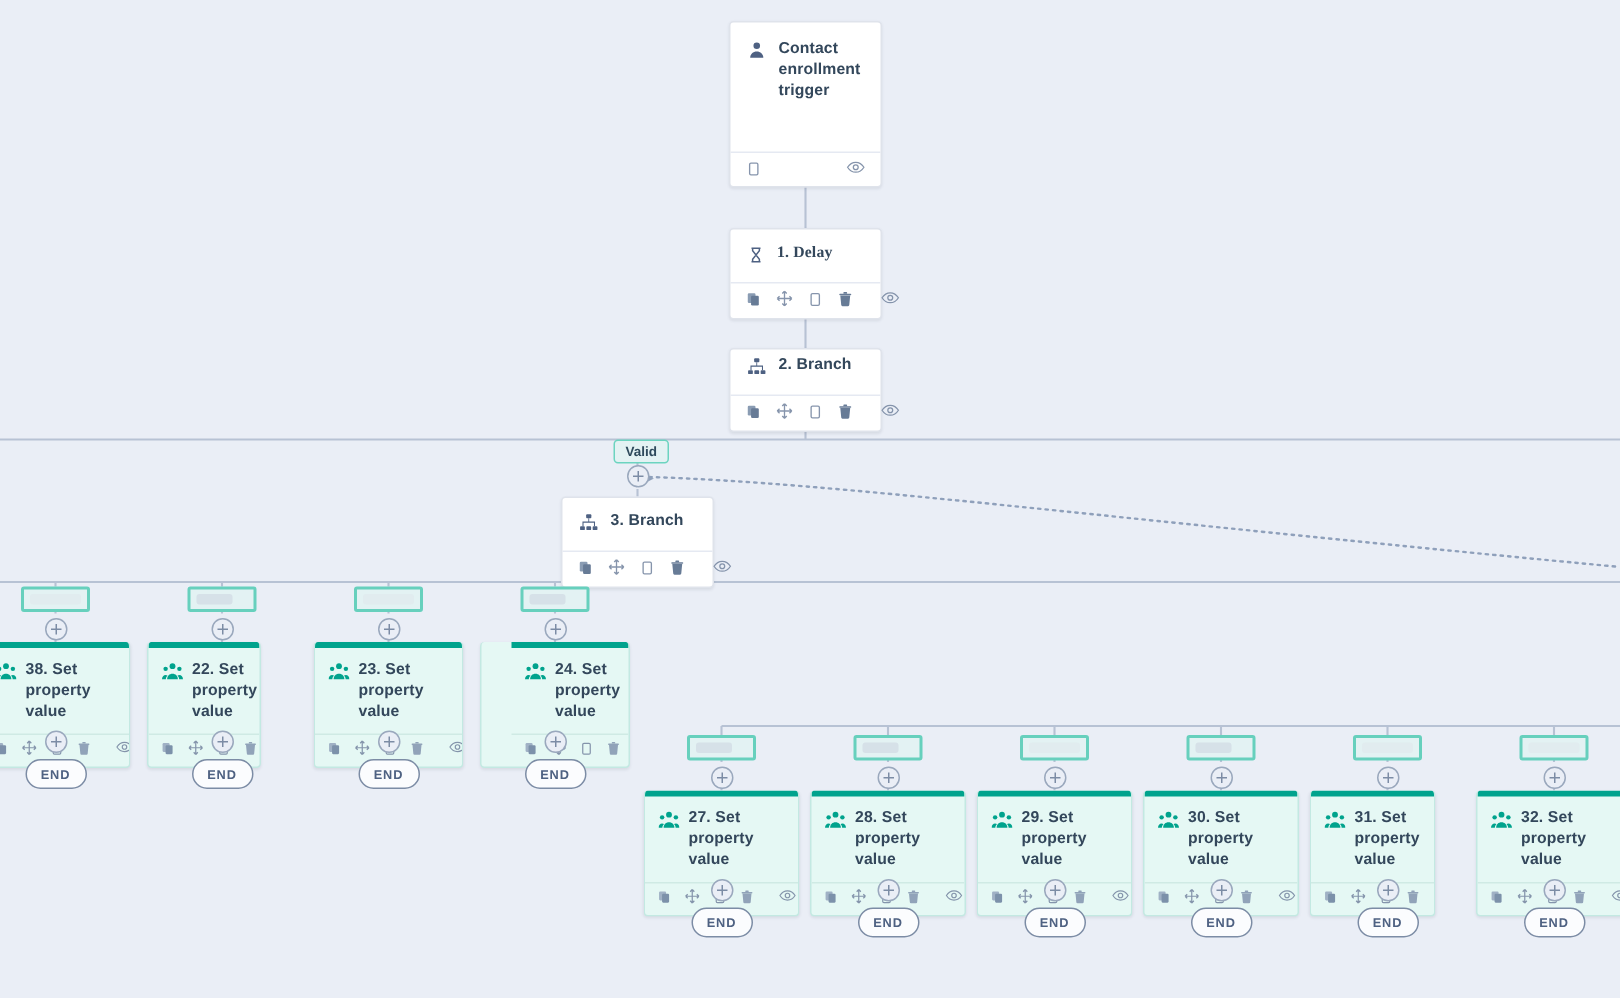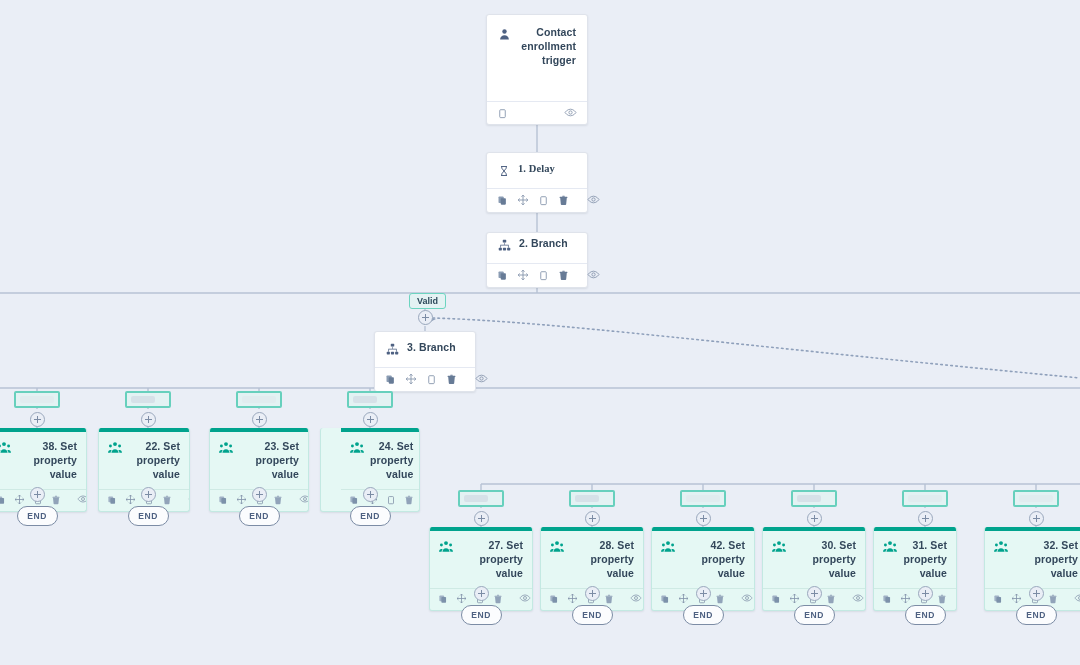--- a/index.html
+++ b/index.html
@@ -22,21 +22,20 @@
     pointer-events: none;
   }
 
   
   .node {
     position: absolute;
     background: #ffffff;
     border: 1px solid #dfe3eb;
     border-radius: 3px;
     box-shadow: 0 1px 2px rgba(45,62,80,0.10);
-    text-align: right;
   }
   .node-body {
     display: flex;
     align-items: flex-start;
     gap: 8px;
     padding: 11px 11px 9px 11px;
   }
   .node-title {
     font-size: 10.5px;
     line-height: 1.33;
@@ -437,21 +436,21 @@
               <circle cx="10" cy="10" r="2.5"></circle>
             </svg></span>
         </div>
       </div>
       <div class="plus" style="left: 29.5px; top: 487px;"></div>
       <div class="end-pill" style="left: 16.5px; top: 506px;">END</div>
       <div class="chip" style="left: 125px; top: 391px; width: 46px; height: 17px;">
         <div class="skel" style="width: 72%;"></div>
       </div>
       <div class="plus" style="left: 140.5px; top: 412px;"></div>
-      <div class="node teal" style="left: 98px; top: 428px; width: 92px;">
+      <div class="node teal" style="left: 98px; top: 428px; width: 76px;">
         <div class="topbar"></div>
         <div class="node-body">
           <span class="node-icon"><svg width="14" height="14" viewBox="0 0 18 18" fill="#00a38d">
               <circle cx="9" cy="4" r="2.5"></circle>
               <path d="M4.4 15.2c0-2.7 2-4.6 4.6-4.6s4.6 1.9 4.6 4.6z"></path>
               <circle cx="3.1" cy="6.3" r="1.9"></circle>
               <path d="M0 15.2c0-2.2 1.4-3.7 3.1-3.7.6 0 1.1.2 1.6.5-.9 1-1.4 2.1-1.4 3.2z"></path>
               <circle cx="14.9" cy="6.3" r="1.9"></circle>
               <path d="M18 15.2c0-2.2-1.4-3.7-3.1-3.7-.6 0-1.1.2-1.6.5.9 1 1.4 2.1 1.4 3.2z"></path>
             </svg></span>
@@ -660,21 +659,21 @@
         <div class="topbar"></div>
         <div class="node-body">
           <span class="node-icon"><svg width="14" height="14" viewBox="0 0 18 18" fill="#00a38d">
               <circle cx="9" cy="4" r="2.5"></circle>
               <path d="M4.4 15.2c0-2.7 2-4.6 4.6-4.6s4.6 1.9 4.6 4.6z"></path>
               <circle cx="3.1" cy="6.3" r="1.9"></circle>
               <path d="M0 15.2c0-2.2 1.4-3.7 3.1-3.7.6 0 1.1.2 1.6.5-.9 1-1.4 2.1-1.4 3.2z"></path>
               <circle cx="14.9" cy="6.3" r="1.9"></circle>
               <path d="M18 15.2c0-2.2-1.4-3.7-3.1-3.7-.6 0-1.1.2-1.6.5.9 1 1.4 2.1 1.4 3.2z"></path>
             </svg></span>
-          <div class="node-title">42. Set property value</div>
+          <div class="node-title">29. Set property value</div>
         </div>
         <div class="node-toolbar">
           <span class="tb-ico"><svg width="10" height="10" viewBox="0 0 16 16">
               <rect x="2.2" y="2.2" width="7.5" height="9.5" rx="1.2" fill="#9bacc2"></rect>
               <rect x="5.4" y="4.6" width="7.5" height="9.5" rx="1.2" fill="#7489a4"></rect>
             </svg></span>
           <span class="tb-ico"><svg width="11" height="11" viewBox="0 0 16 16" fill="none" stroke="#7c8ca5" stroke-width="1.2">
               <path d="M8 1.5v13M1.5 8h13M8 1.5 6 3.6M8 1.5 10 3.6M8 14.5 6 12.4M8 14.5 10 12.4M1.5 8 3.6 6M1.5 8 3.6 10M14.5 8 12.4 6M14.5 8 12.4 10"></path>
             </svg></span>
           <span class="tb-ico"><svg width="10" height="10" viewBox="0 0 16 16" fill="none" stroke="#7c8ca5" stroke-width="1.3">

